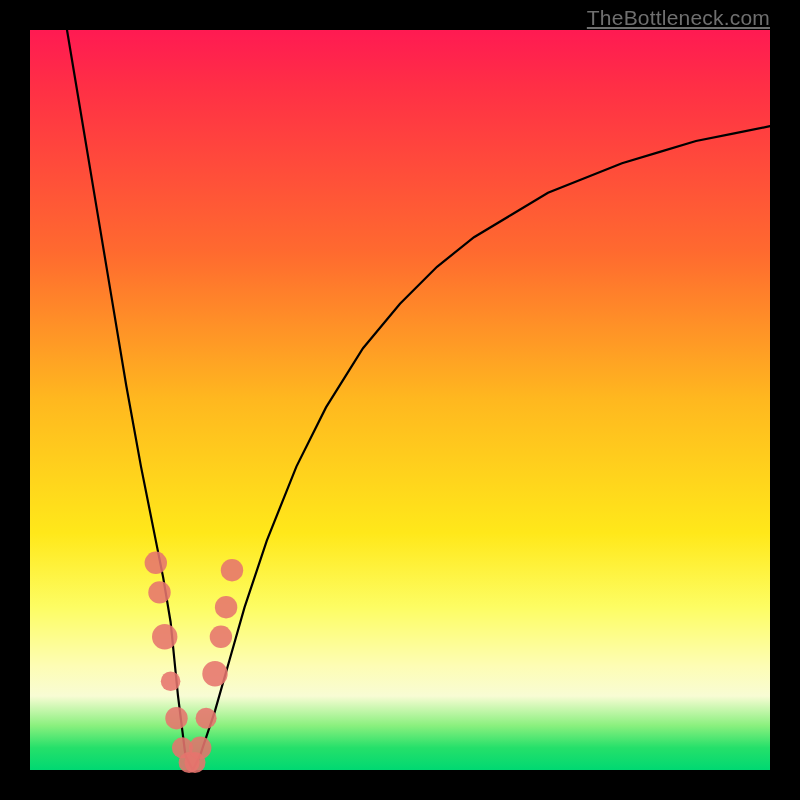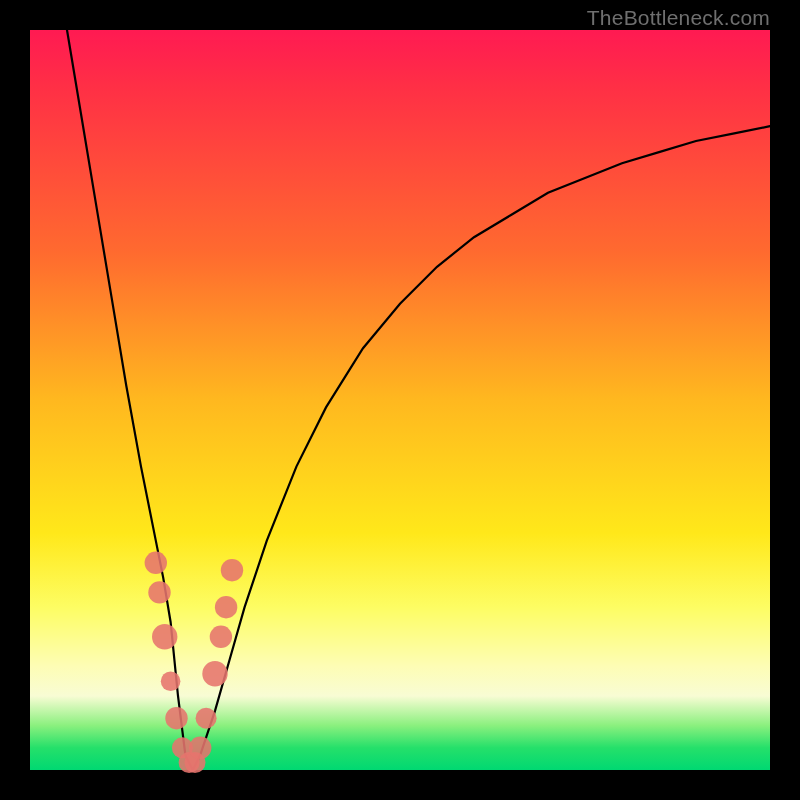--- a/index.html
+++ b/index.html
@@ -43,20 +43,21 @@
   }
   .attribution {
     position: absolute;
     top: 6px;
     right: 30px;
     color: #6f6f6f;
     font-size: 21px;
     font-weight: 500;
     letter-spacing: 0.2px;
     font-family: Arial, Helvetica, sans-serif;
+    text-decoration: underline;
   }
   svg.curves {
     position: absolute;
     left: 0;
     top: 0;
     width: 740px;
     height: 740px;
     overflow: visible;
   }
   .curve {

